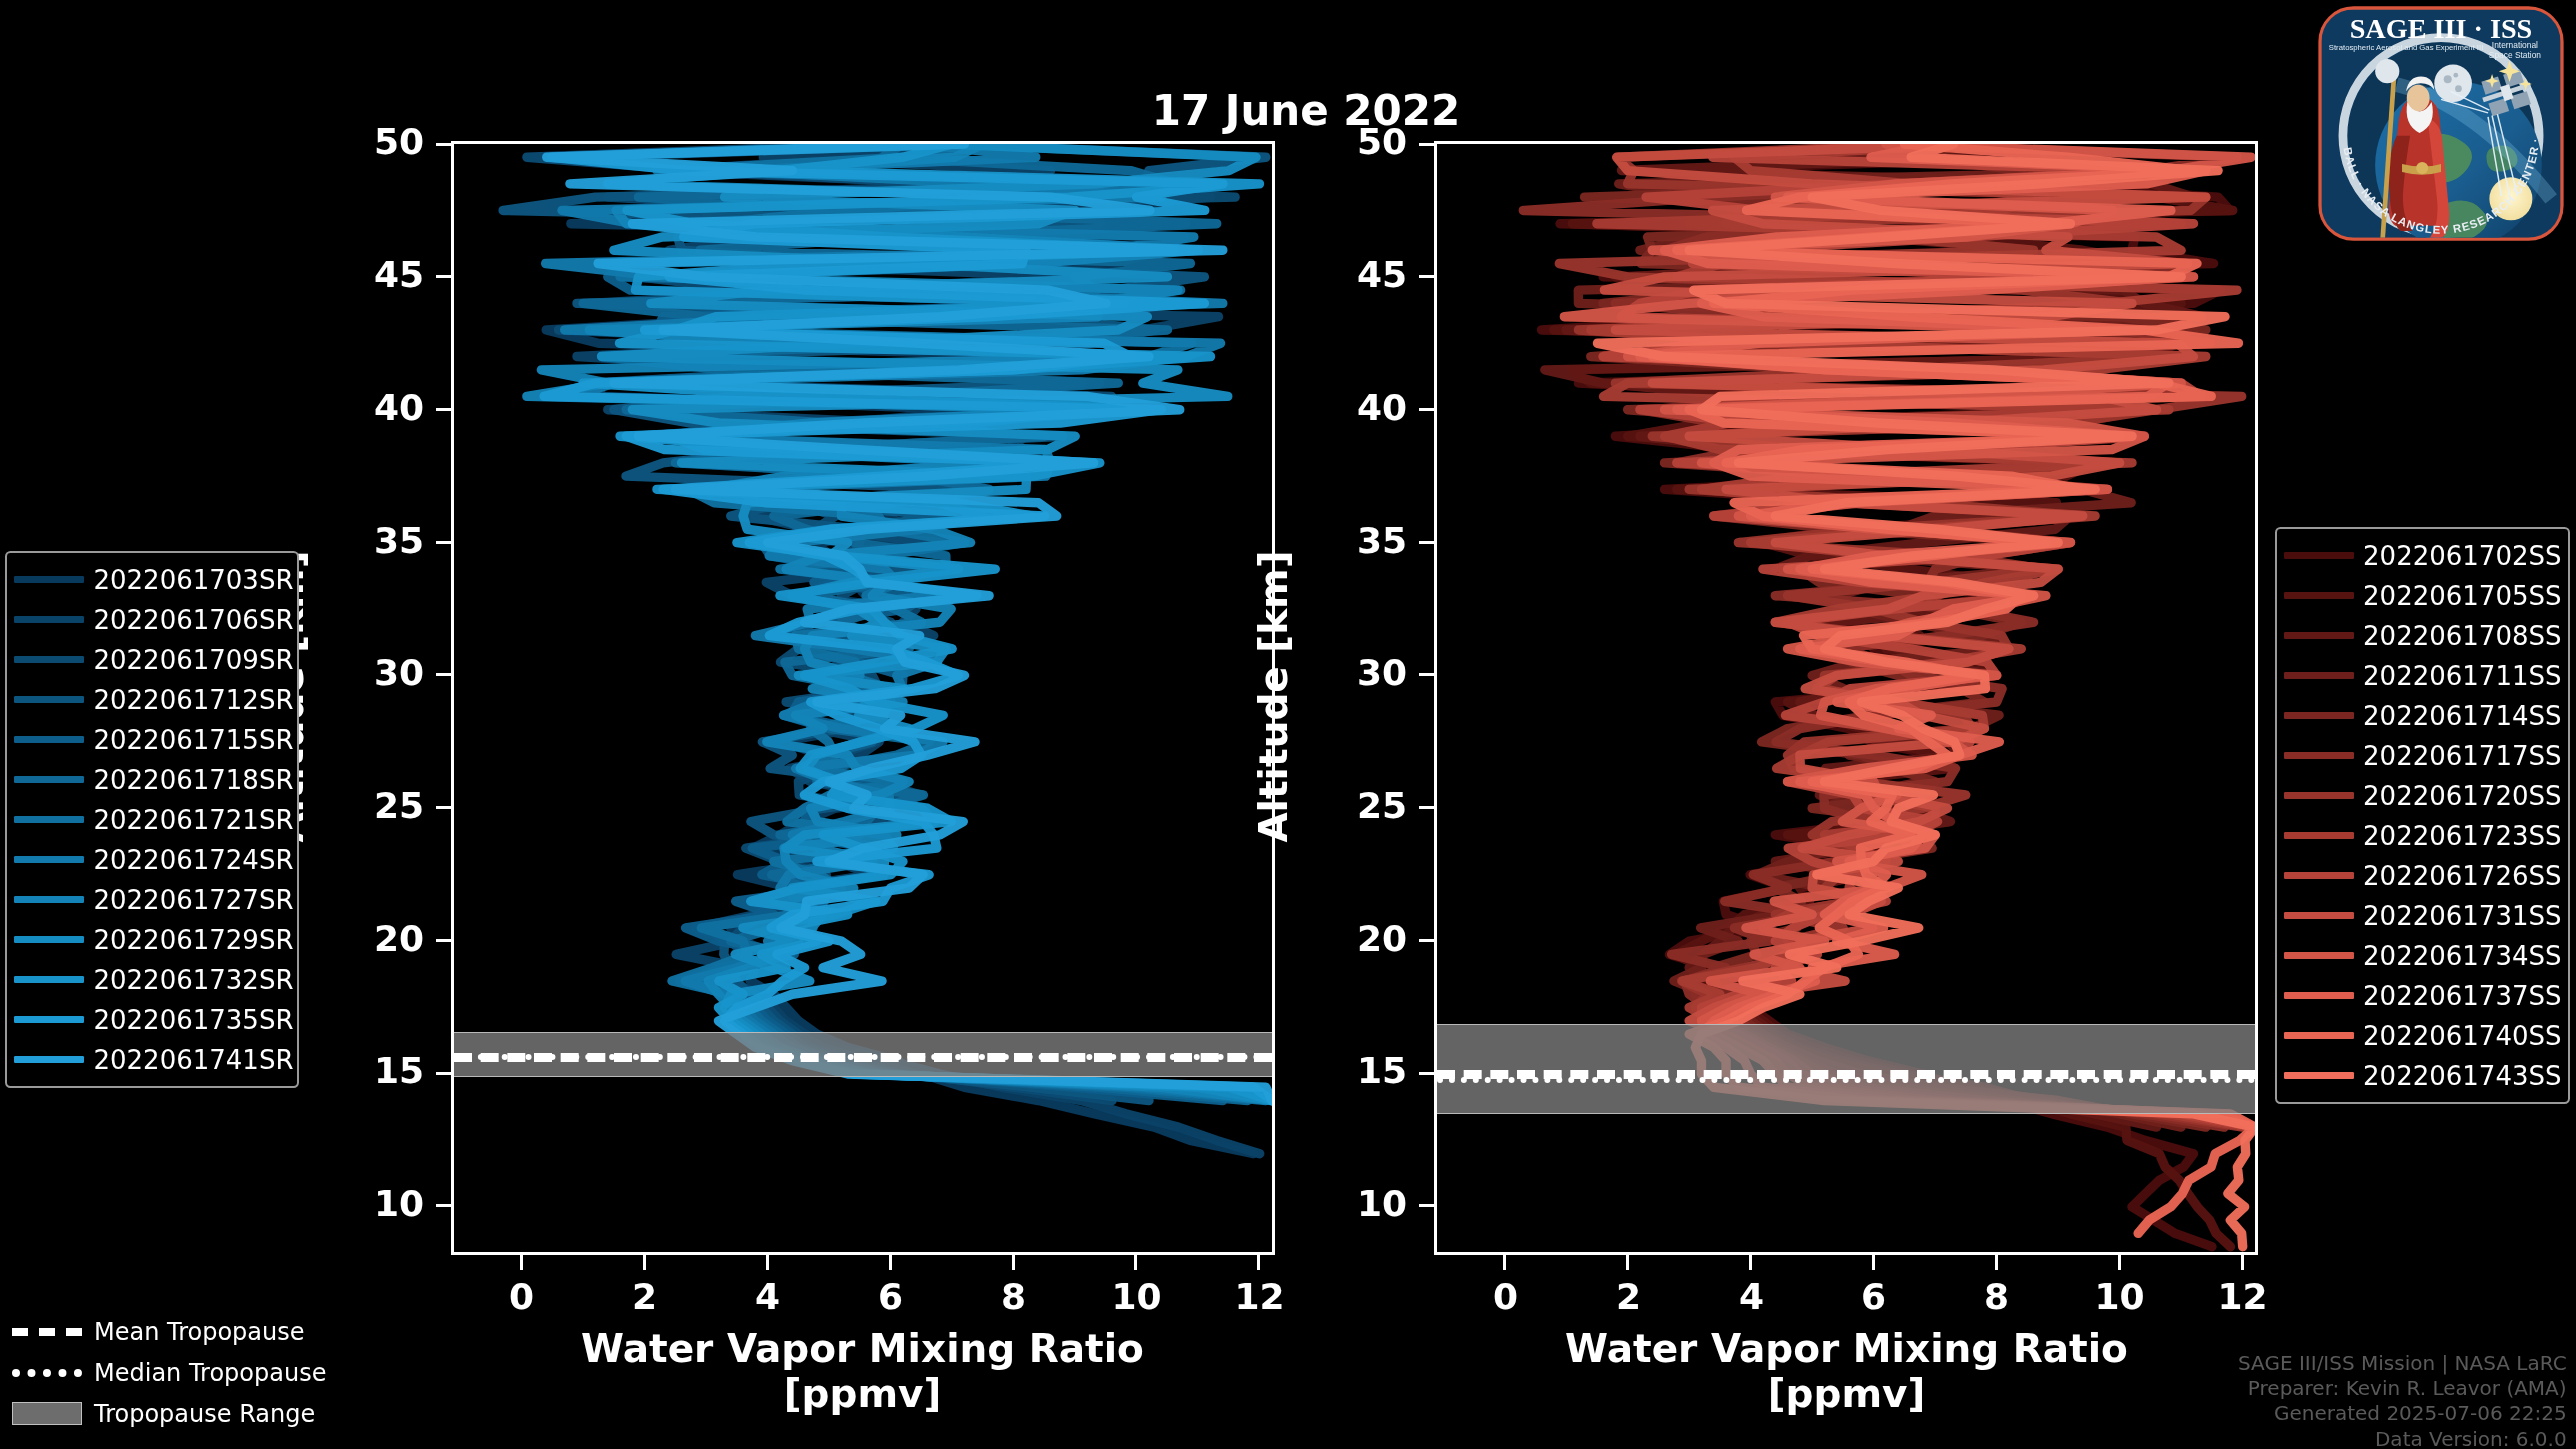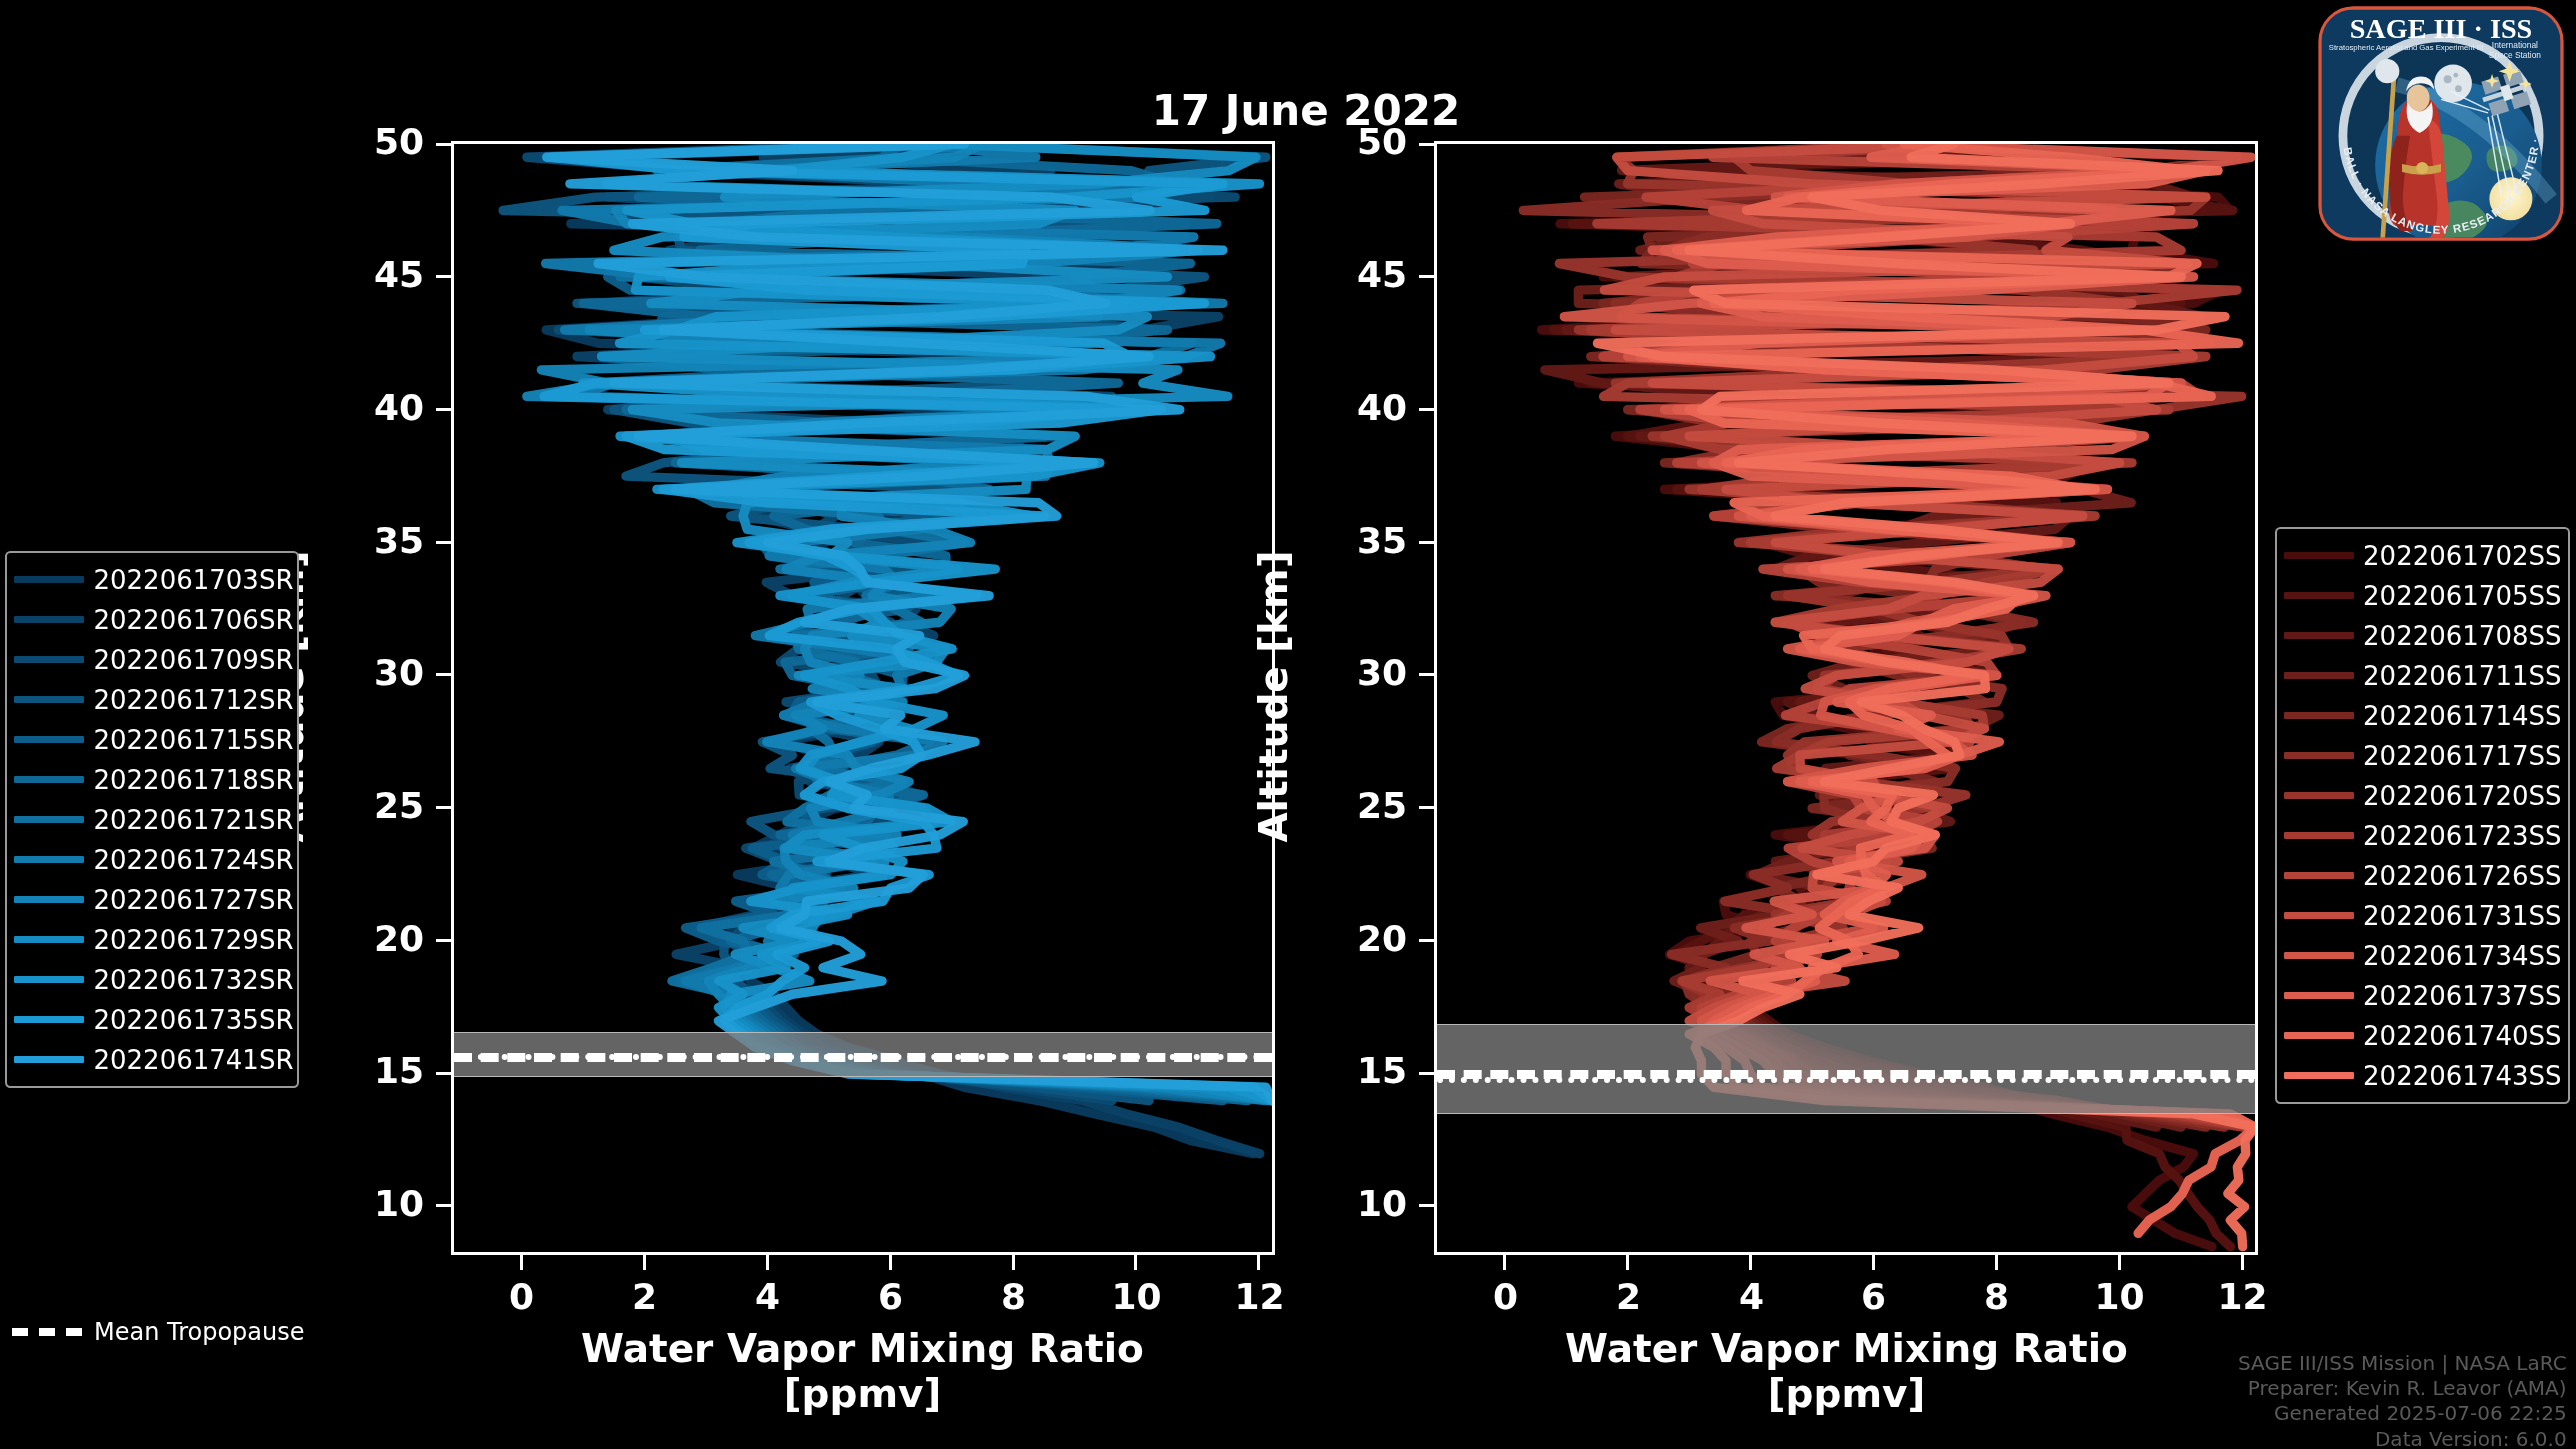--- a/index.html
+++ b/index.html
@@ -456,20 +456,28 @@
       <div class="legend-row">
         <div class="legend-swatch" style="background: rgb(240, 110, 91);"></div>
         <div class="legend-label">2022061743SS</div>
       </div>
     </div>
   <div id="legend-tropo">
       <div class="legend-row">
         <div class="sw-dash"></div>
         <div class="legend-label">Mean Tropopause</div>
       </div>
+      <div class="legend-row">
+        <div class="sw-dot"></div>
+        <div class="legend-label">Median Tropopause</div>
+      </div>
+      <div class="legend-row">
+        <div class="sw-band"></div>
+        <div class="legend-label">Tropopause Range</div>
+      </div>
     </div>
 
   <div id="credits">
       <div>SAGE III/ISS Mission | NASA LaRC</div>
       <div>Preparer: Kevin R. Leavor (AMA)</div>
       <div>Generated 2025-07-06 22:25</div>
       <div>Data Version: 6.0.0</div>
     </div>
 
   <div id="logo">

